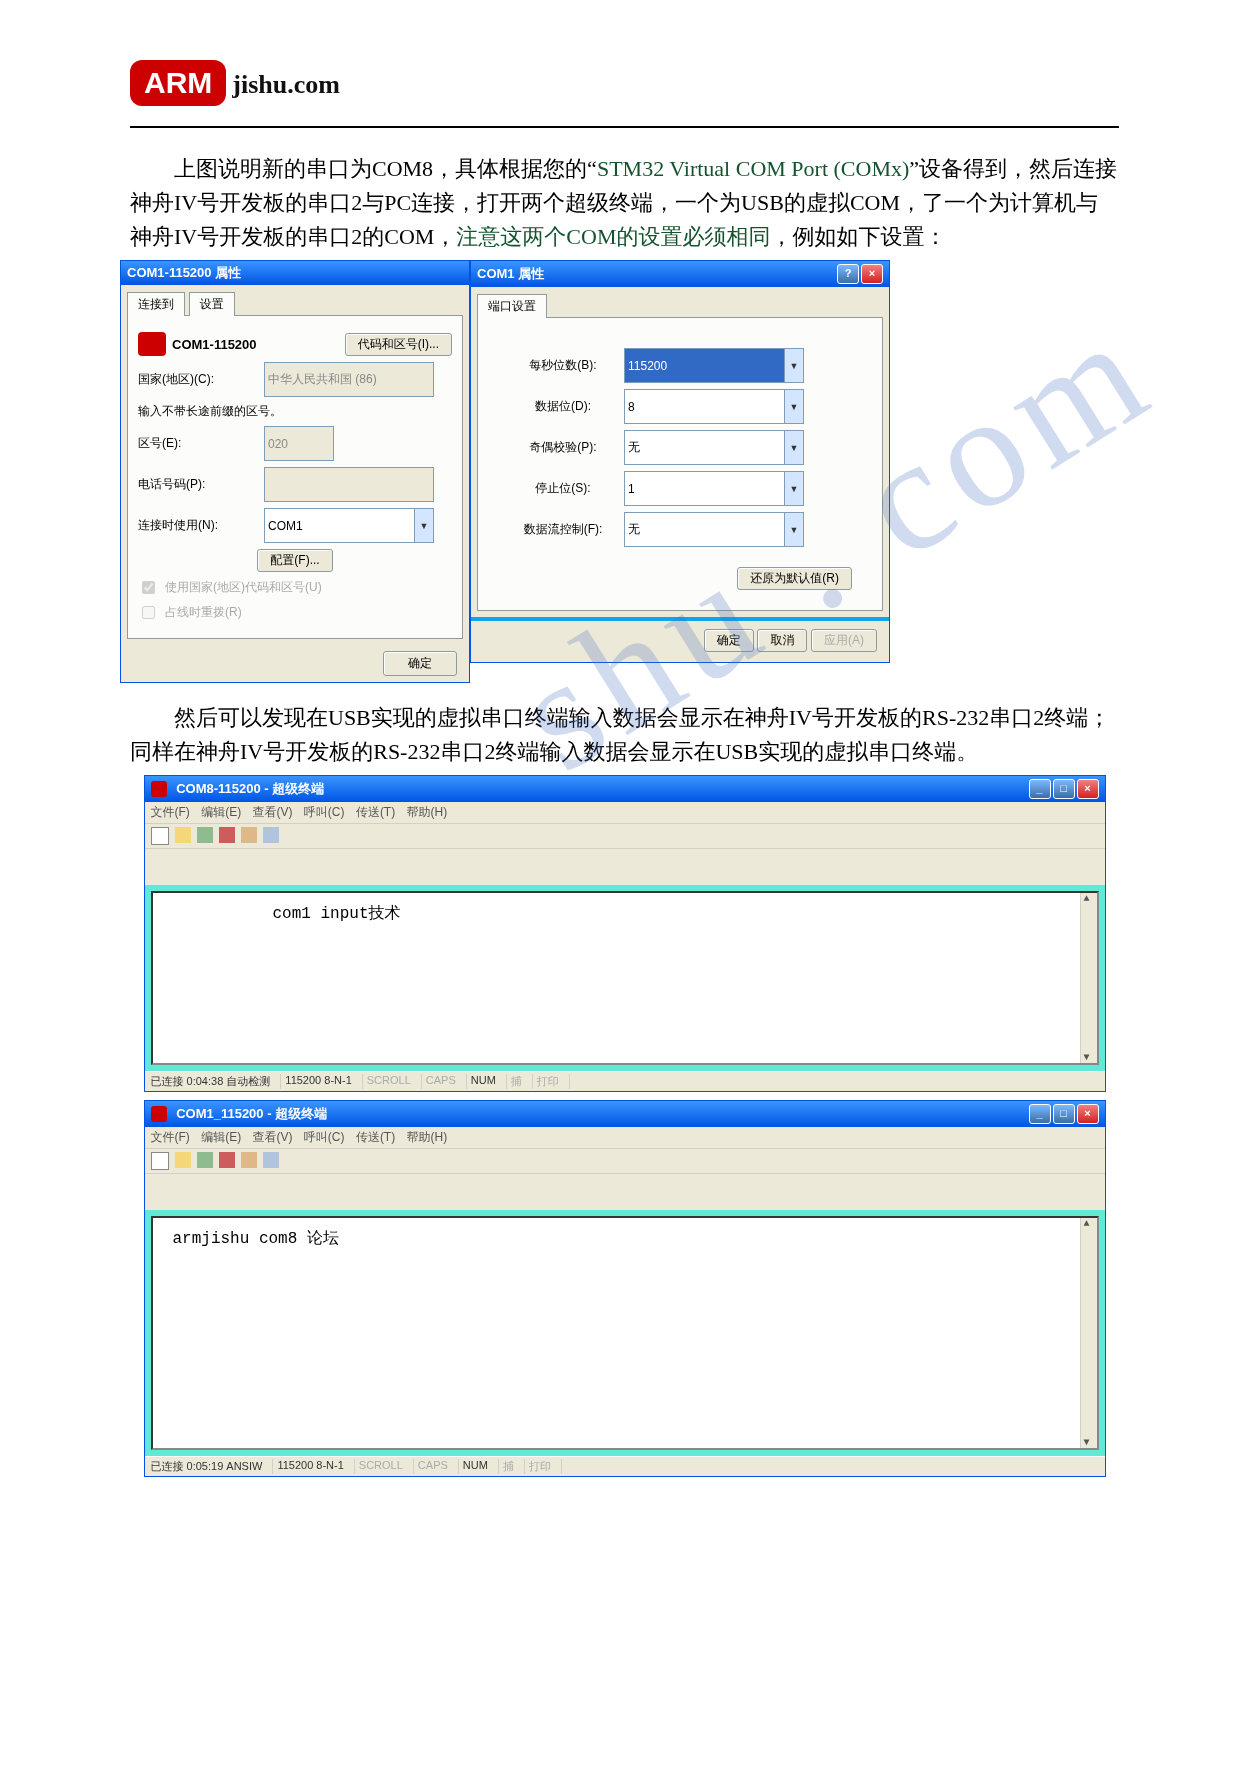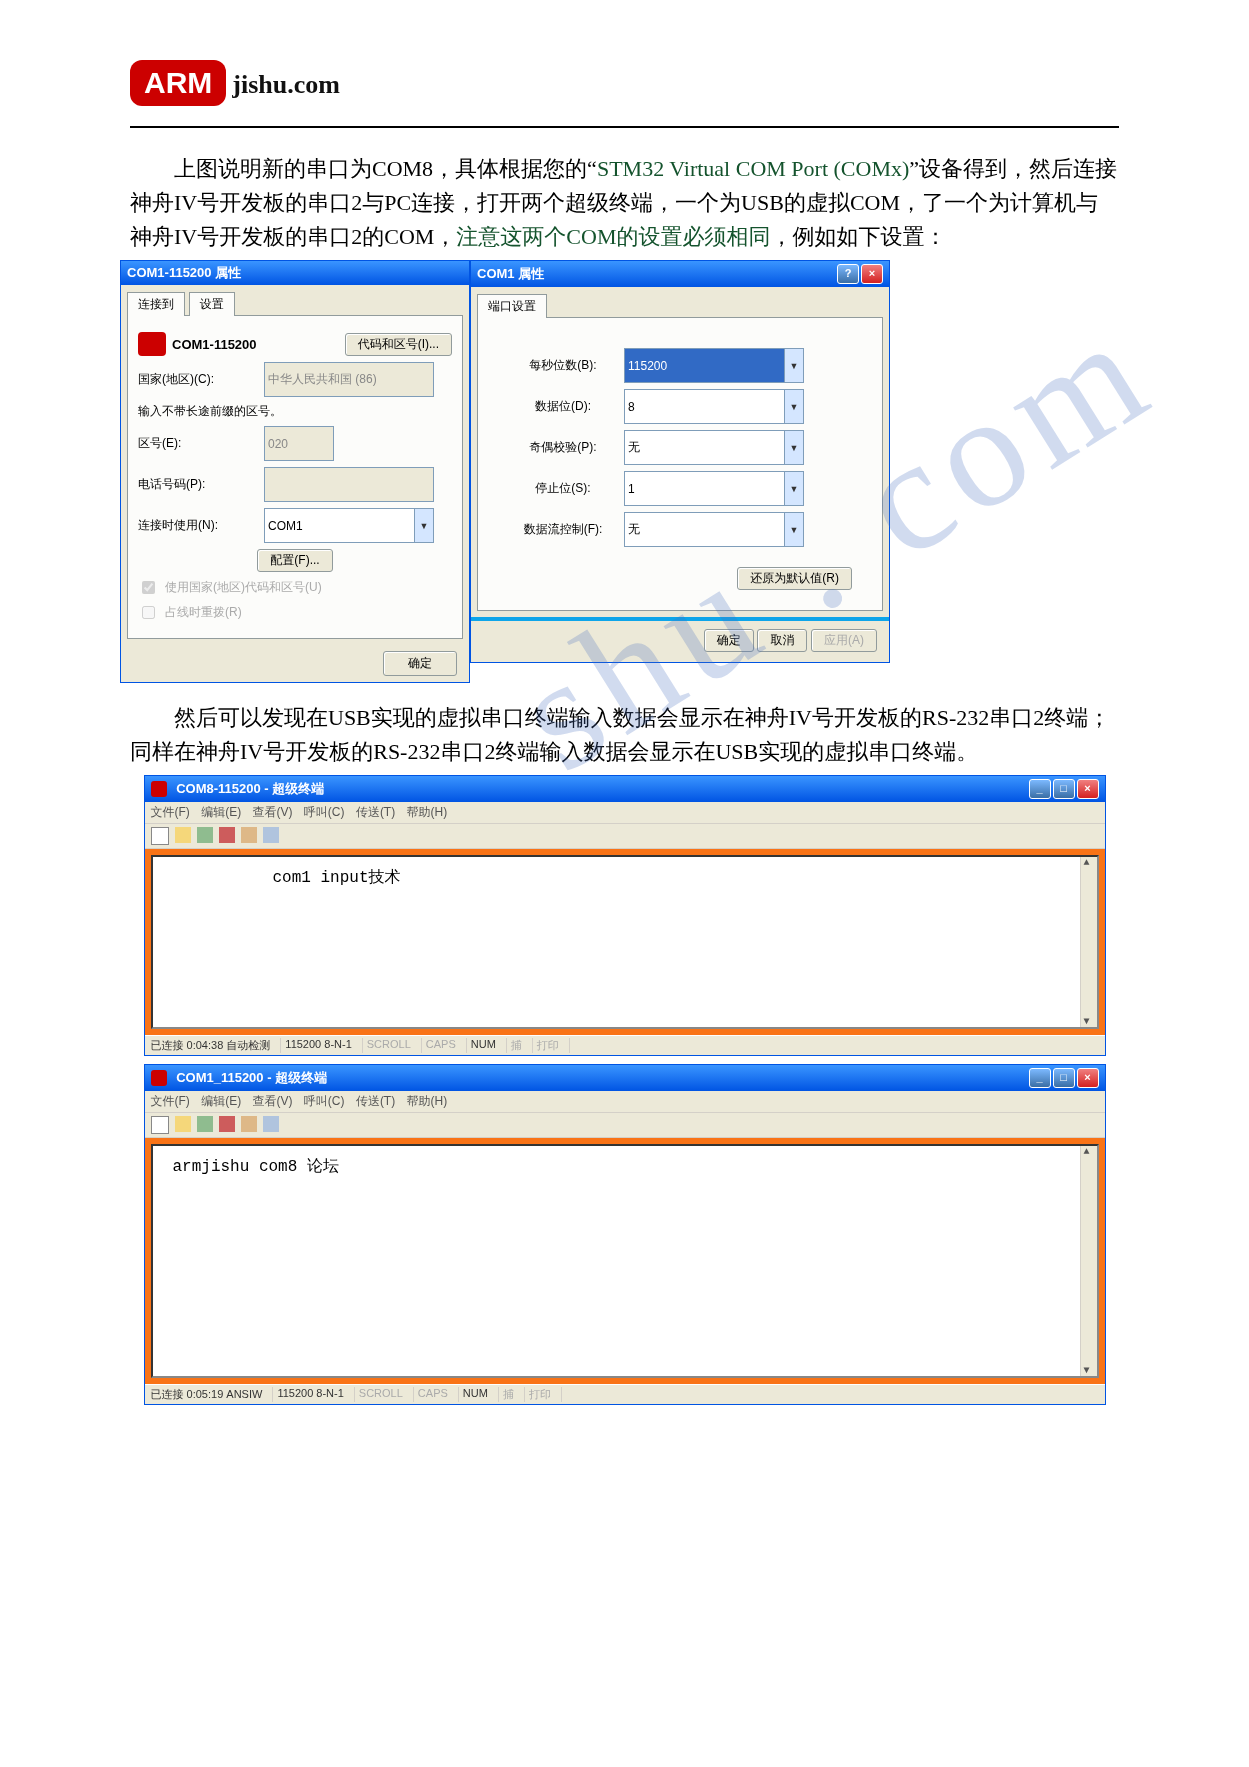--- a/index.html
+++ b/index.html
@@ -173,22 +173,23 @@
     padding: 3px 6px;
     display: flex;
     gap: 6px;
   }
   .ticon {
     width:16px; height:16px;
     background: #bbb;
     display:inline-block;
   }
   .content-frame {
-    background: #f97316;
+    background: #5eead4;
     padding: 6px;
+    margin-top: 36px;
   }
   .term-content {
     background: #fff;
     border: 2px inset #888;
     min-height: 150px;
     padding: 10px 20px;
     font-family: "Courier New", monospace;
     font-size: 16px;
     position: relative;
   }

